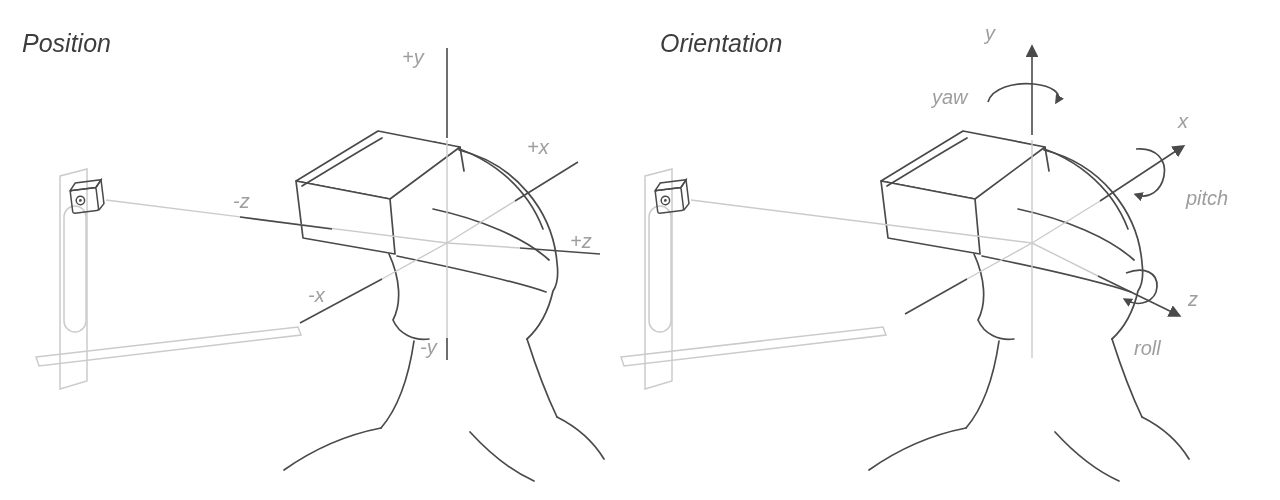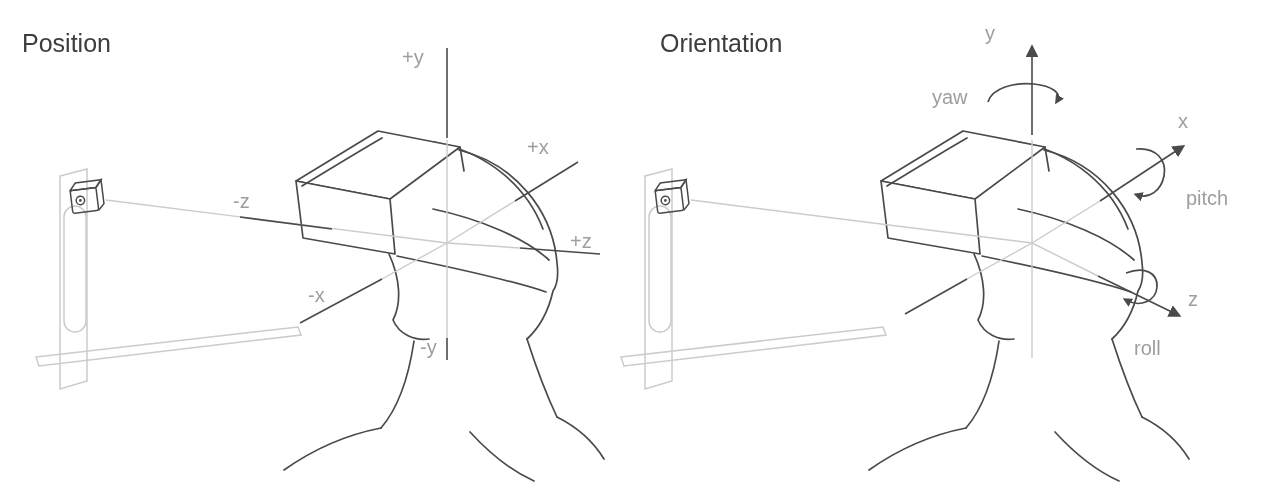--- a/index.html
+++ b/index.html
@@ -1,16 +1,16 @@
 <!DOCTYPE html>
 <html><head>
 <meta charset="utf-8">
 <style>
   html,body{margin:0;padding:0;background:#ffffff;}
-  .stage{width:1280px;height:500px;position:relative;background:#ffffff;overflow:hidden;}
+  .stage{width:1280px;height:500px;position:relative;background:#ffffff;overflow:hidden;font-style:italic;}
   svg{display:block;}
   text{font-family:"Liberation Sans",sans-serif;}
   .title{font-size:25px;fill:#3d3d3d;}
   .lbl{font-size:20px;fill:#9e9e9e;}
   .lt{stroke:#cbcbcb;stroke-width:1.4;fill:none;}
   .dk{stroke:#4a4a4a;stroke-width:1.6;fill:none;}
   .curl{stroke:#4a4a4a;stroke-width:1.7;fill:none;}
   .mon path,.mon rect{stroke:#cbcbcb;stroke-width:1.5;fill:none;}
   .cam path,.cam rect,.cam circle{stroke:#4a4a4a;stroke-width:1.5;fill:none;}
   .cam .fill{fill:#4a4a4a;stroke:none;}

